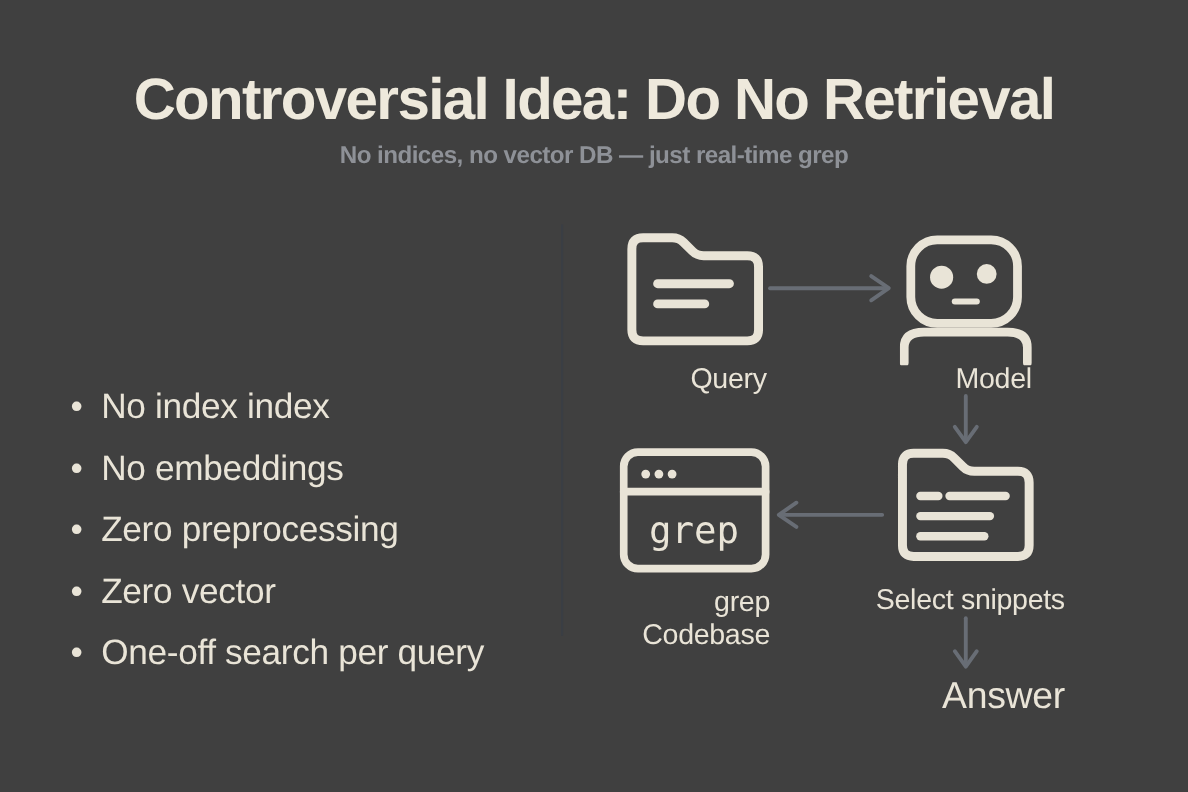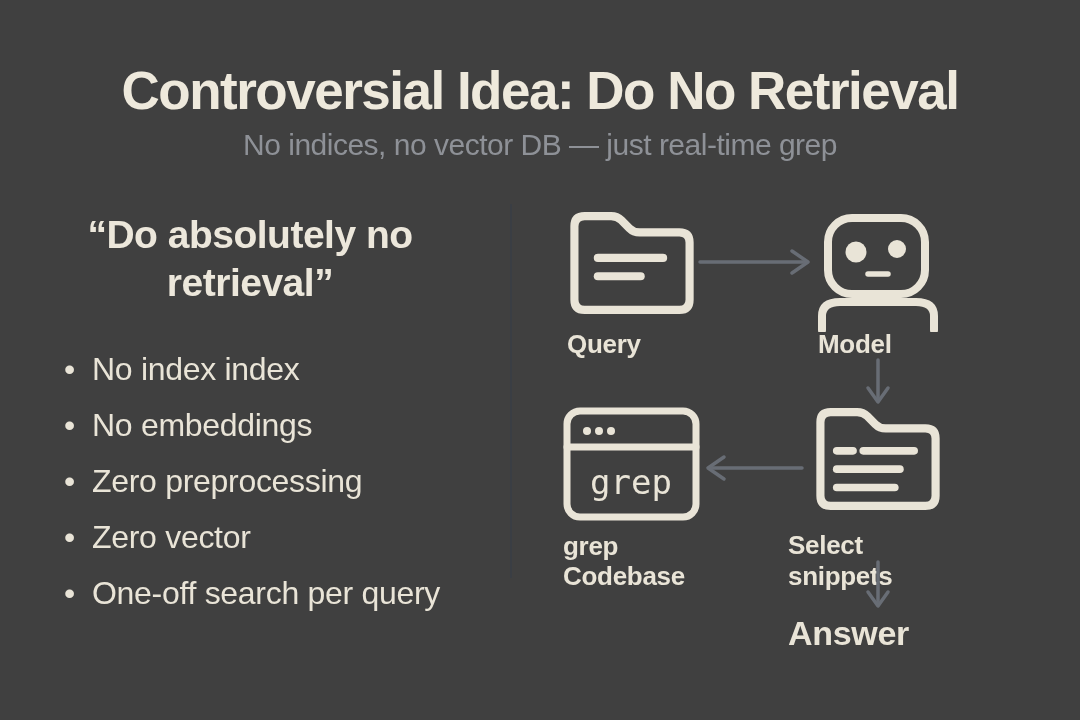--- a/index.html
+++ b/index.html
@@ -20,22 +20,22 @@
     font-size: 53px;
     font-weight: bold;
     letter-spacing: -1.5px;
     color: #eee9dc;
   }
   .subtitle {
     position: absolute;
     top: 128px; left: 0;
     width: 100%;
     text-align: center;
-    font-size: 30px;
-    font-weight: 400;
+    font-size: 22px;
+    font-weight: 700;
     color: #8e9197;
     letter-spacing: -0.5px;
   }
   .quote {
     position: absolute;
     top: 211px; left: 50px;
     width: 400px;
     text-align: center;
     font-size: 39px;
     font-weight: bold;
@@ -74,23 +74,23 @@
   .node-icon svg { display: block; }
   .icon-stroke {
     stroke: #e9e4d7;
     fill: none;
     stroke-linecap: round;
     stroke-linejoin: round;
   }
   .icon-fill { fill: #e9e4d7; }
   .node-label {
     position: absolute;
-    text-align: left;
+    text-align: right;
     font-size: 26px;
-    font-weight: 700;
+    font-weight: 400;
     color: #e9e4d7;
     letter-spacing: -0.3px;
   }
   .arrow { position: absolute; }
   .arrow svg { display: block; }
   .arrow-stroke {
     stroke: #686d75;
     stroke-width: 3.5;
     fill: none;
     stroke-linecap: round;
@@ -104,21 +104,20 @@
   }
 </style>
 </head>
 <body>
 
 <div class="slide">
 
   <div class="title">Controversial Idea: Do No Retrieval</div>
   <div class="subtitle">No indices, no vector DB — just real-time grep</div>
 
-  <div class="quote">“Do absolutely no retrieval”</div>
   <ul class="bullets">
     <li>No index index</li>
     <li>No embeddings</li>
     <li>Zero preprocessing</li>
     <li>Zero vector</li>
     <li>One-off search per query</li>
   </ul>
 
   <div class="v-divider"></div>
 

